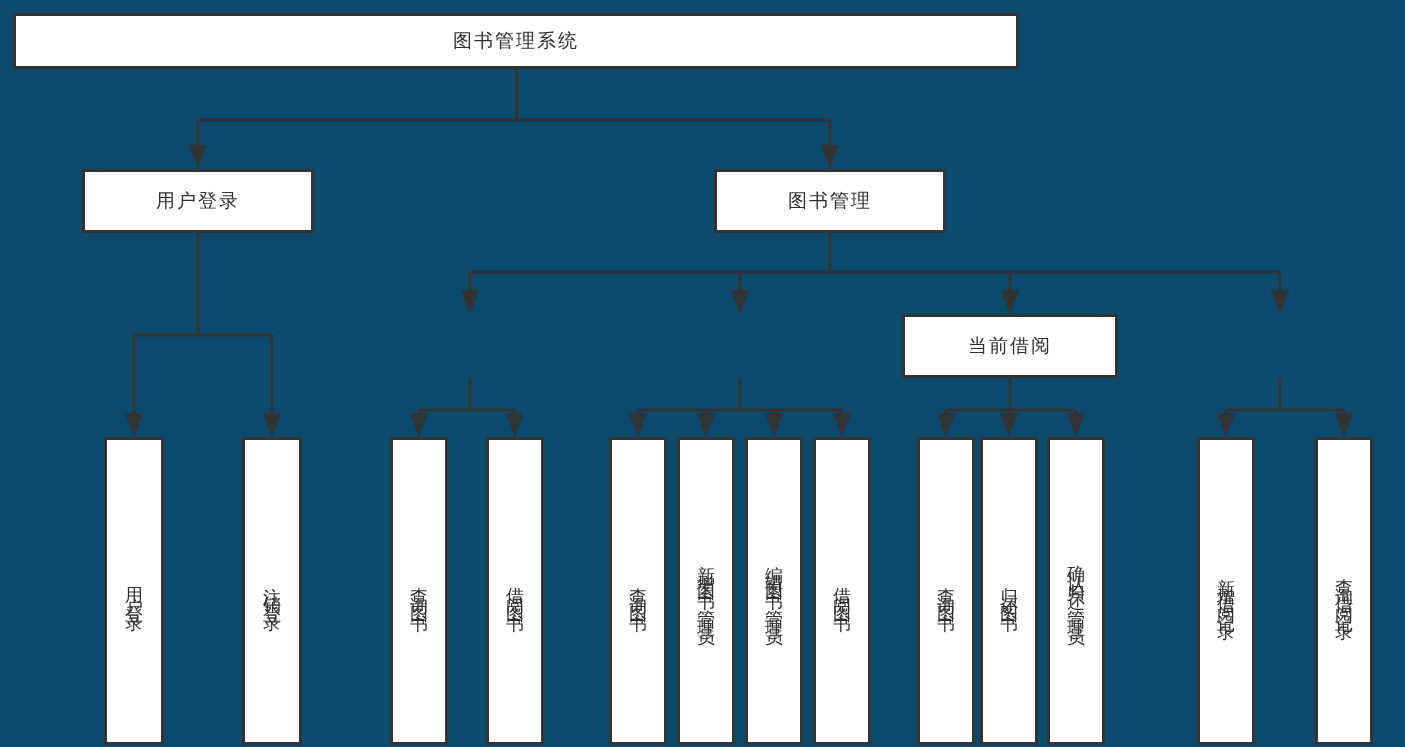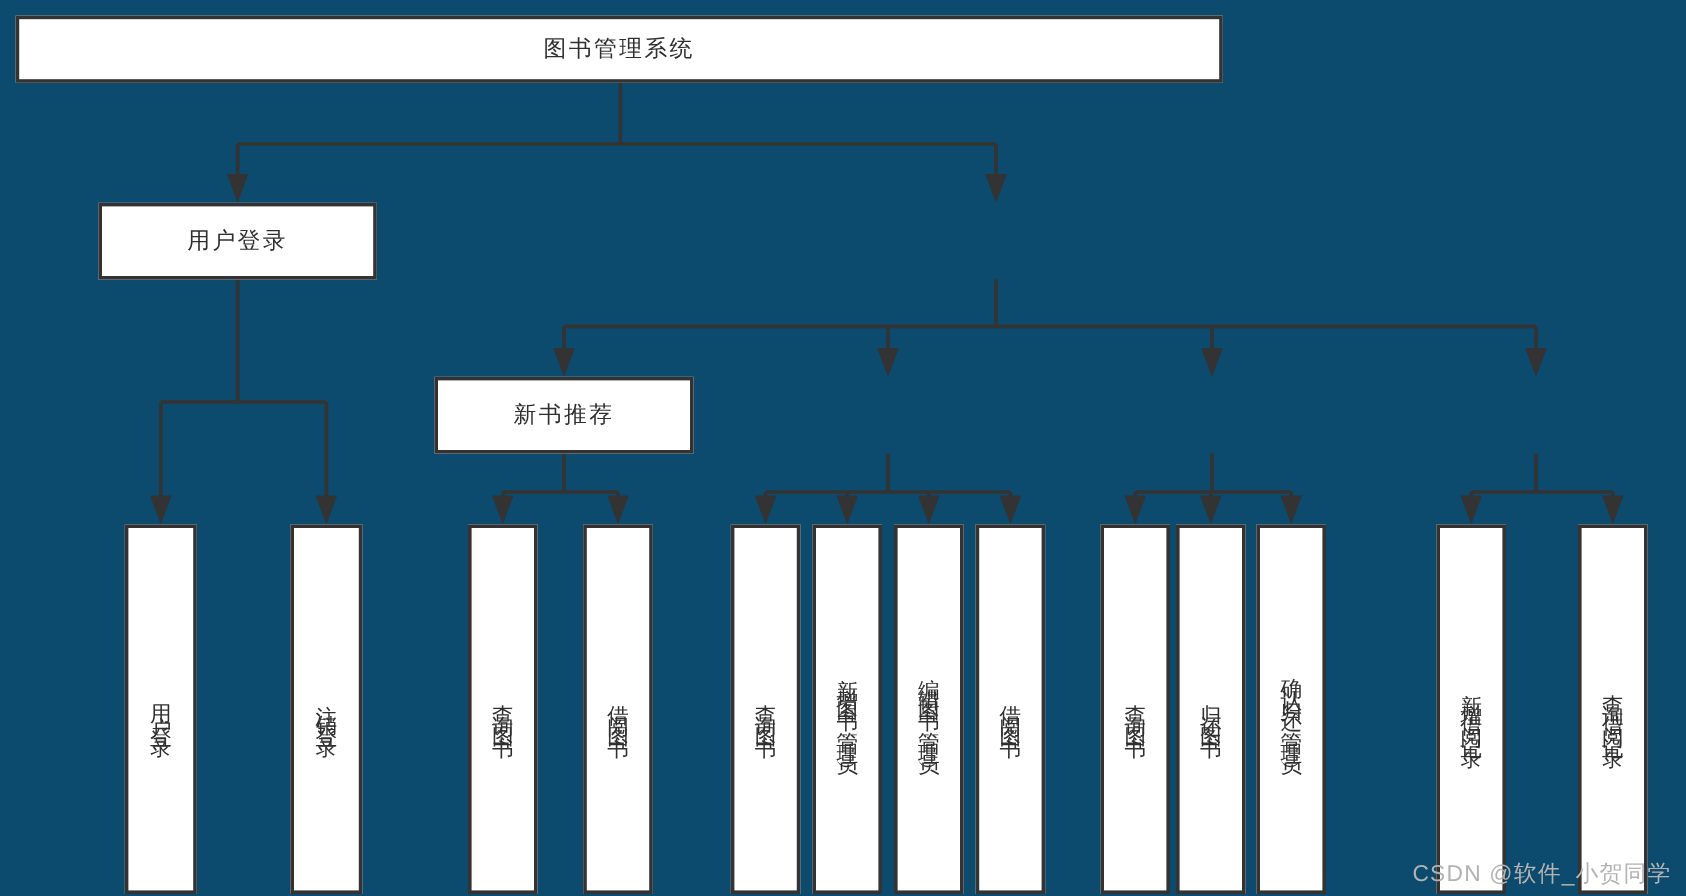--- a/index.html
+++ b/index.html
@@ -92,36 +92,36 @@
       <polygon points="1000,413 1018,413 1009,437"></polygon>
       <polygon points="1067,413 1085,413 1076,437"></polygon>
       <polygon points="1217,413 1235,413 1226,437"></polygon>
       <polygon points="1335,413 1353,413 1344,437"></polygon>
     </g>
   </svg>
 
   <div class="node" style="left:13px; top:13px; width:1006px; height:56px;">图书管理系统</div>
 
   <div class="node" style="left:82px; top:169px; width:232px; height:64px;">用户登录</div>
+  <div class="node" style="left:714px; top:169px; width:232px; height:64px;">图书管理</div>
 
-  <div class="node" style="left:362px; top:314px; width:216px; height:64px;">新书推荐</div>
+  <div class="node" style="left:902px; top:314px; width:216px; height:64px;">当前借阅</div>
 
   <div class="node leaf" style="left:104px; top:437px; width:60px; height:308px;">用户登录</div>
   <div class="node leaf" style="left:242px; top:437px; width:60px; height:308px;">注销登录</div>
 
   <div class="node leaf" style="left:390px; top:437px; width:58px; height:308px;">查询图书</div>
   <div class="node leaf" style="left:486px; top:437px; width:58px; height:308px;">借阅图书</div>
 
   <div class="node leaf" style="left:609px; top:437px; width:58px; height:308px;">查询图书</div>
   <div class="node leaf" style="left:677px; top:437px; width:58px; height:308px;">新增图书（管理员）</div>
   <div class="node leaf" style="left:745px; top:437px; width:58px; height:308px;">编辑图书（管理员）</div>
   <div class="node leaf" style="left:813px; top:437px; width:58px; height:308px;">借阅图书</div>
 
   <div class="node leaf" style="left:917px; top:437px; width:58px; height:308px;">查询图书</div>
   <div class="node leaf" style="left:980px; top:437px; width:58px; height:308px;">归还图书</div>
   <div class="node leaf" style="left:1047px; top:437px; width:58px; height:308px;">确认归还（管理员）</div>
 
   <div class="node leaf" style="left:1197px; top:437px; width:58px; height:308px;">新增借阅记录</div>
   <div class="node leaf" style="left:1315px; top:437px; width:58px; height:308px;">查询借阅记录</div>
 
-  <div class="watermark">CSDN @软件_小贺同学</div>
 
 </div>
 
 </body></html>

